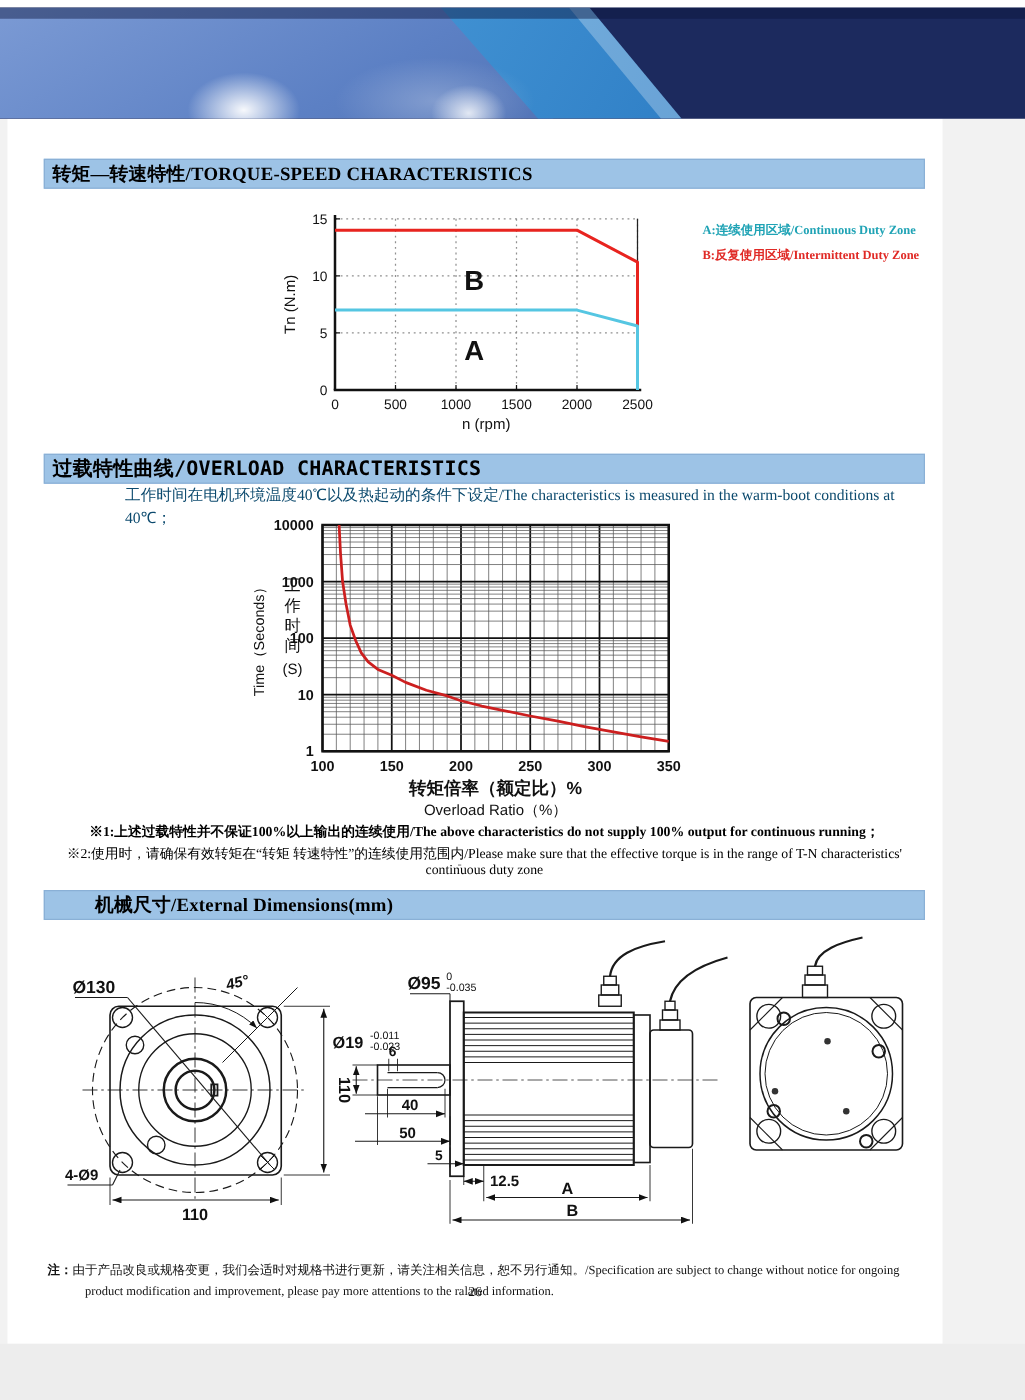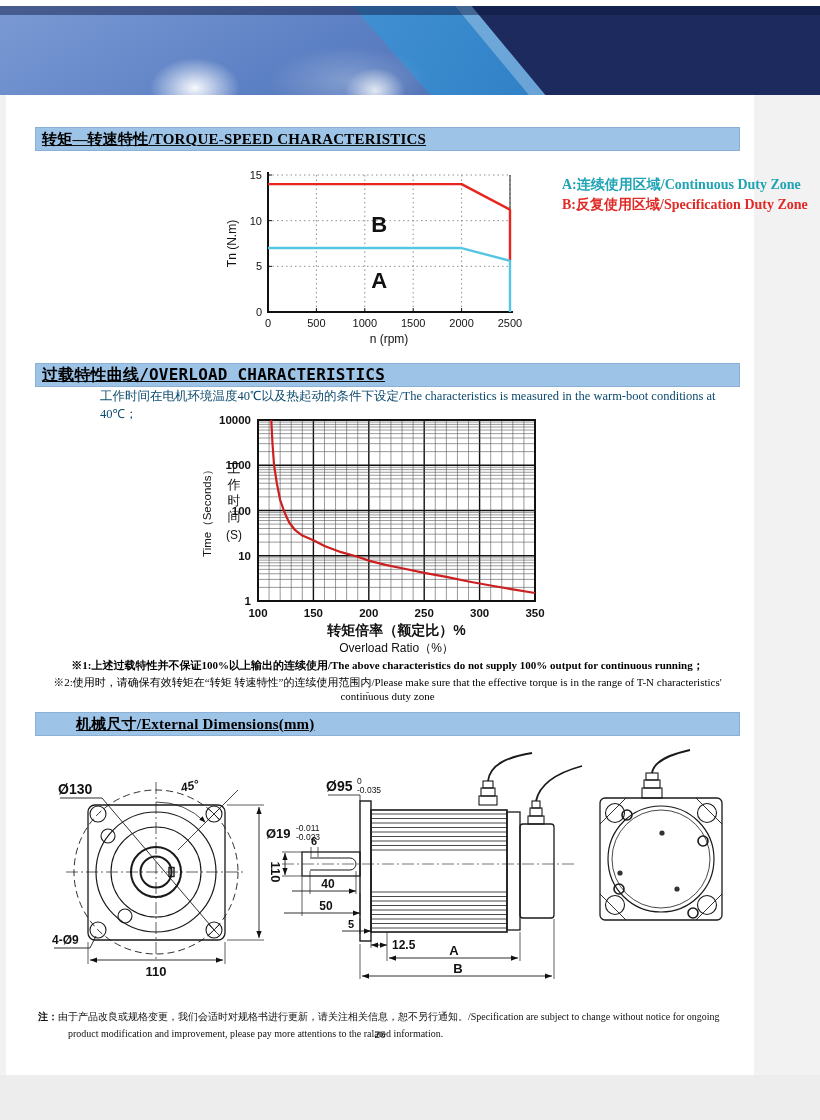--- a/index.html
+++ b/index.html
@@ -19,32 +19,32 @@
   #banner .glow1{position:absolute;left:150px;top:52px;width:90px;height:60px;
         background:radial-gradient(closest-side,rgba(255,255,255,.95),rgba(255,255,255,0));}
   #banner .glow2{position:absolute;left:345px;top:62px;width:60px;height:45px;
         background:radial-gradient(closest-side,rgba(255,255,255,.8),rgba(255,255,255,0));}
   #banner .glow3{position:absolute;left:268px;top:40px;width:160px;height:70px;
         background:radial-gradient(closest-side,rgba(255,255,255,.25),rgba(255,255,255,0));}
   #banner .topshade{position:absolute;left:0;top:0;width:100%;height:9px;background:rgba(10,20,60,.45);}
 
   
   .secbar{position:absolute;left:35px;width:705px;height:24px;background:#9dc3e6;
-        border:1px solid #8ab0d6;display:flex;align-items:center;padding-left:6px;box-sizing:border-box;text-decoration:underline;}
+        border:1px solid #8ab0d6;display:flex;align-items:center;padding-left:6px;box-sizing:border-box;}
   .secbar .t{font-weight:bold;font-size:15px;letter-spacing:.2px;color:#000;}
   #sec2bar .t{font-family:"DejaVu Sans Mono",monospace;font-size:16px;}
 
   .subtitle{position:absolute;left:100px;top:388px;width:640px;font-size:12.5px;color:#0c4a6e;}
 
   .chart-note{position:absolute;width:705px;left:35px;text-align:center;font-size:11px;color:#000;}
   #stray-dash{position:absolute;left:366px;top:686px;font-size:10px;color:#666;}
   #overflow-frag{position:absolute;left:694px;top:716px;font-size:10.5px;color:#000;}
 
   
-  #ts-legend{position:absolute;left:562px;top:175px;font-weight:bold;font-size:14px;line-height:20px;}
+  #ts-legend{position:absolute;left:562px;top:175px;font-weight:bold;font-size:10px;line-height:20px;}
   #ts-legend div{white-space:nowrap;}
 
   svg{position:absolute;}
   svg text{font-family:"Liberation Sans",sans-serif;fill:#111;}
 
   
   #footnote{position:absolute;left:38px;top:1008px;width:700px;font-size:10px;line-height:17px;}
   #footnote .body{display:block;padding-left:30px;text-indent:-30px;}
   #pagenum{position:absolute;left:0;top:1028px;width:760px;text-align:center;font-size:11px;}
   #botgray{position:absolute;left:0;top:1075px;width:820px;height:45px;background:#ededed;}
@@ -105,21 +105,21 @@
       <polyline points="43,22.133333333333326 236.60000000000002,22.133333333333326 285,47.70666666666668 285,98.85333333333334" fill="none" stroke="#e8241f" stroke-width="2.4" stroke-linejoin="round"></polyline>
       <polyline points="43,86.06666666666666 236.60000000000002,86.06666666666666 285,98.85333333333334 285,150" fill="none" stroke="#55c6e2" stroke-width="2.4" stroke-linejoin="round"></polyline>
       <text x="154.32" y="69.62666666666667" fill="#e8241f" font-size="22" font-weight="bold" text-anchor="middle">B</text>
       <text x="154.32" y="126.25333333333333" fill="#55c6e2" font-size="22" font-weight="bold" text-anchor="middle">A</text>
       <text x="11" y="81.5" text-anchor="middle" font-size="12" transform="rotate(-90 11 81.5)">Tn (N.m)</text>
       <text x="164" y="181" text-anchor="middle" font-size="12">n (rpm)</text>
     </svg>
 
   <div id="ts-legend">
     <div style="color: rgb(31, 163, 181);">A:连续使用区域/Continuous Duty Zone</div>
-    <div style="color: rgb(224, 42, 38);">B:反复使用区域/Specification Duty Zone</div>
+    <div style="color: rgb(224, 42, 38);">B:反复使用区域/Intermittent Duty Zone</div>
   </div>
 
   <div class="secbar" id="sec2bar" style="top:363px;">
     <span class="t">过载特性曲线/OVERLOAD CHARACTERISTICS</span>
   </div>
   <div class="subtitle">工作时间在电机环境温度40℃以及热起动的条件下设定/The characteristics is measured in the warm-boot conditions at 40℃；</div>
 
   <svg id="ol-chart" width="385" height="258" style="left:193px;top:403px;">
       <line x1="65" y1="17" x2="65" y2="198" stroke="#111" stroke-width="1.4"></line>
       <line x1="76.08" y1="17" x2="76.08" y2="198" stroke="#555" stroke-width="0.6"></line>

